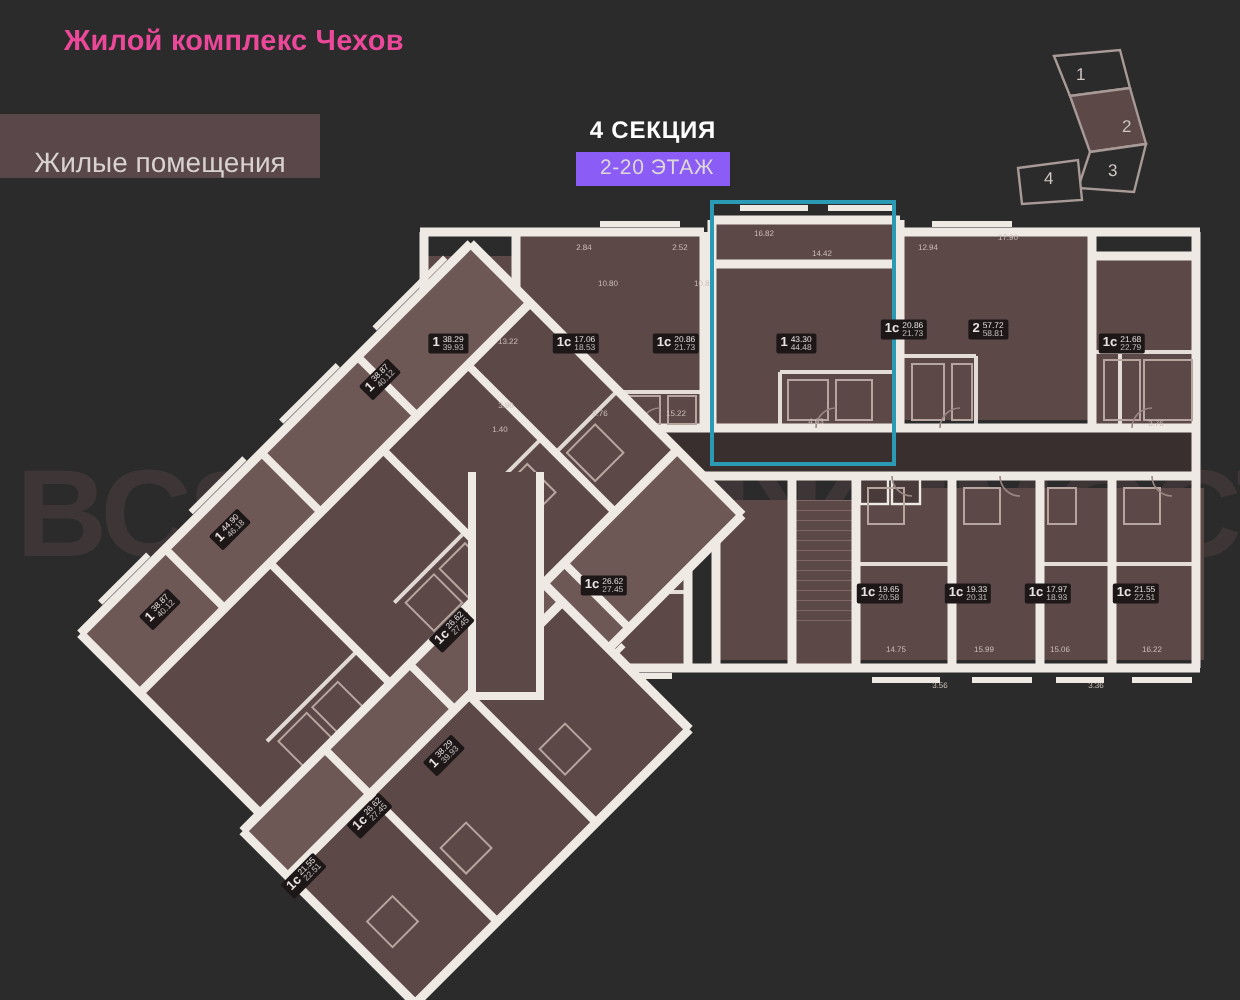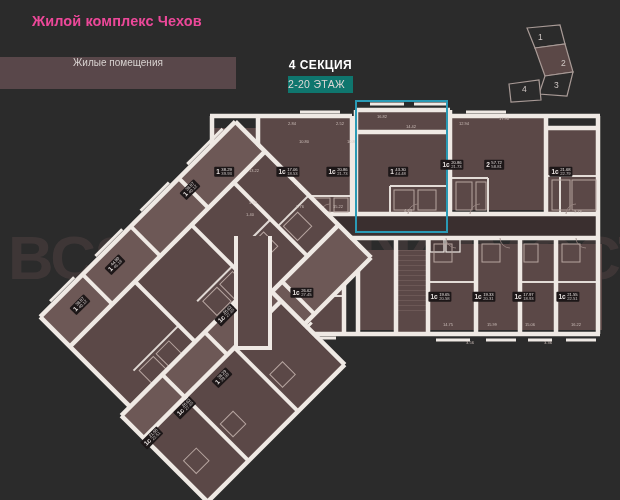--- a/index.html
+++ b/index.html
@@ -14,39 +14,39 @@
   #stage{position:absolute;left:0;top:0;width:620px;height:500px;}
 
   
   .complex-title{
     position:absolute;left:32px;top:13px;
     font-size:14.5px;font-weight:bold;color:#ec4899;
     letter-spacing:.1px;white-space:nowrap;
   }
   .res-btn{
     position:absolute;left:0;top:57px;
-    width:236px;height:32px;
+    width:160px;height:32px;
     background:#59474a;
-    display:flex;align-items:flex-start;justify-content:center;
-    color:#d8d2d0;font-size:10px;white-space:nowrap;
+    display:flex;align-items:flex-end;justify-content:center;
+    color:#d8d2d0;font-size:14px;white-space:nowrap;
     cursor:pointer;
   }
   .sec-wrap{
     position:absolute;left:288px;top:58px;
     display:flex;flex-direction:column;align-items:center;
   }
   .sec-title{
     font-size:12px;font-weight:bold;color:#ffffff;letter-spacing:.4px;
     white-space:nowrap;
   }
   .sec-floor{
     margin-top:4px;
-    background:#0f766e;color:#ded8d6;
+    background:#8b5cf6;color:#ded8d6;
     font-size:10.5px;letter-spacing:.3px;
-    padding:2px 8px 3px 0;white-space:nowrap;
+    padding:2px 8px 3px 12px;white-space:nowrap;
   }
 
   
   .minimap{position:absolute;left:505px;top:22px;width:105px;height:88px;}
   .mm-num{
     position:absolute;font-size:8.5px;color:#cfc7c4;
     pointer-events:none;
   }
 
   

